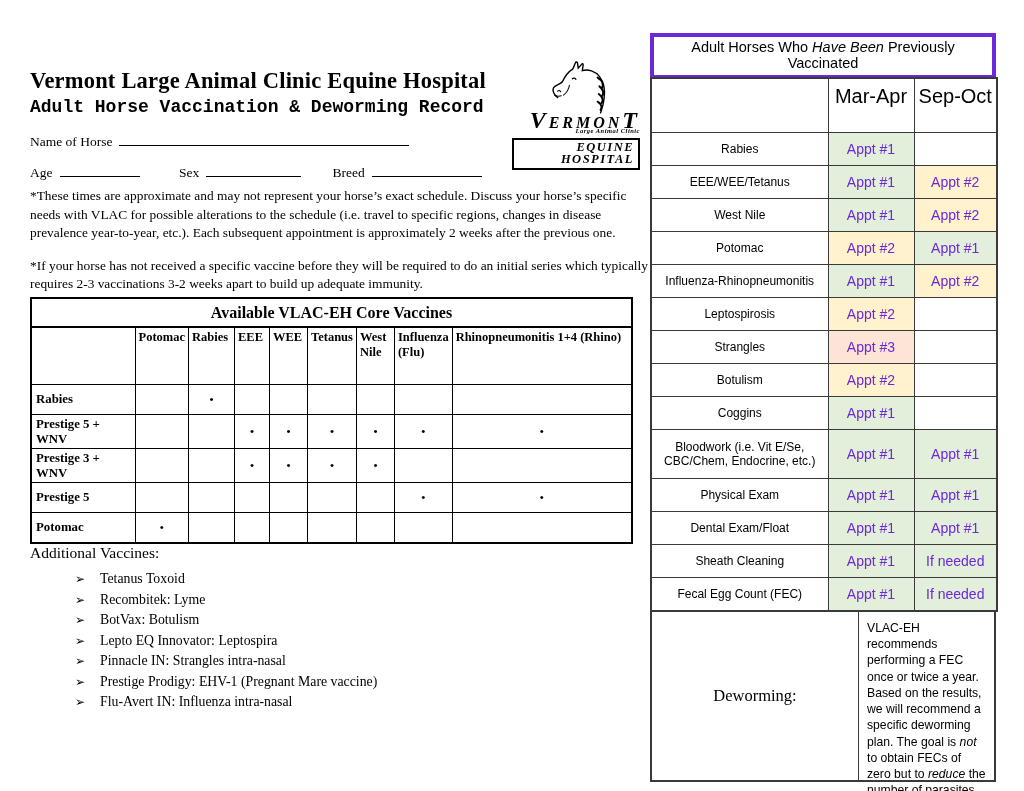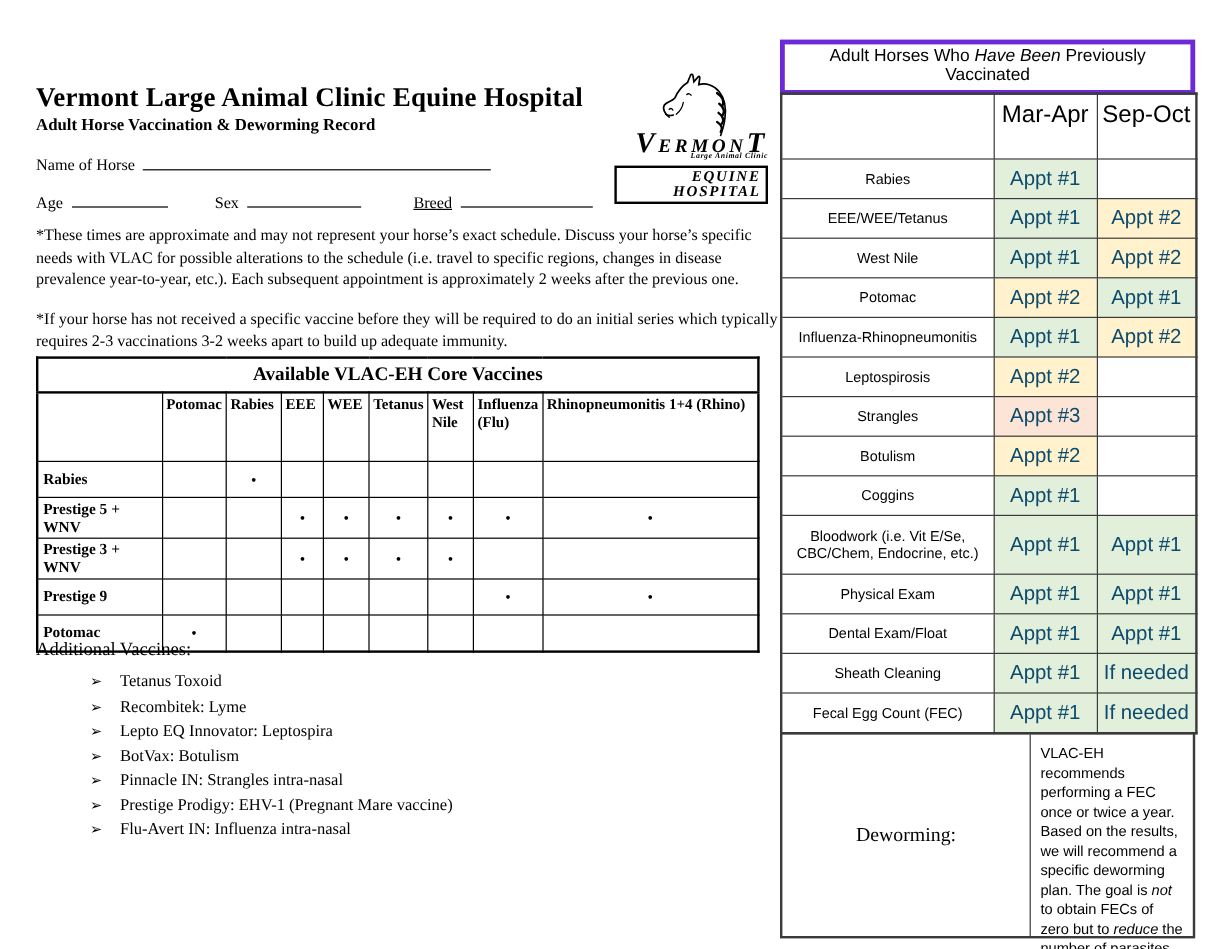--- a/index.html
+++ b/index.html
@@ -2,30 +2,30 @@
 <html><head>
 <meta charset="utf-8">
 <style>
   html,body{margin:0;padding:0;background:#fff;}
   .page{position:relative;width:1024px;height:791px;background:#fff;overflow:hidden;
         font-family:"Liberation Serif", serif;color:#000;}
 
   
   .title-block{position:absolute;left:30px;top:68px;width:480px;}
   .main-title{font-size:22.5px;font-weight:700;letter-spacing:.2px;margin:0;}
-  .sub-title{font-size:14px;font-weight:bold;margin-top:3px;}
+  .sub-title{font-size:18px;font-weight:bold;margin-top:3px;font-family:Liberation Mono, monospace;}
   .field-row{margin-top:17px;font-size:13.5px;white-space:nowrap;}
   .field-row.second{margin-top:15px;}
   .fline{display:inline-block;border-bottom:1.4px solid #000;height:11px;margin-left:7px;}
   .name-line{width:290px;}
   .age-line{width:80px;}
   .sex-line{width:95px;}
   .breed-line{width:110px;}
   .flabel.gap{margin-left:36px;}
-  .flabel.gap2{margin-left:40px;text-decoration:underline;}
+  .flabel.gap2{margin-left:28px;}
 
   
   .logo{position:absolute;left:512px;top:60px;width:128px;text-align:right;line-height:1;font-style:italic;}
   .logo svg{display:block;margin:0 auto;margin-left:18px;}
   .logo-vermont{font-weight:bold;font-size:16px;letter-spacing:3px;margin-top:-6px;}
   .logo-vermont .cap{font-size:24px;}
   .logo-sub{font-size:6.5px;font-weight:bold;letter-spacing:.5px;margin-top:-4px;margin-left:14px;}
   .logo-banner{display:inline-block;border:2px solid #000;font-weight:bold;font-size:12.5px;
                letter-spacing:1.5px;padding:1px 4px 2px;margin-top:3px;}
 
@@ -38,37 +38,37 @@
   table.core{border-collapse:collapse;width:100%;border:2px solid #000;}
   table.core th,table.core td{border:1px solid #000;}
   .ct-title{font-size:16px;font-weight:bold;text-align:center;height:25px;border-bottom:2px solid #000 !important;}
   .ct-head th{font-size:12.5px;font-weight:bold;text-align:left;vertical-align:top;padding:2px 3px;height:52px;}
   table.core tbody td{height:27px;}
   table.core tbody tr.tall td{height:31px;}
   .ct-label{font-size:12.8px;font-weight:bold;padding-left:4px;}
   .ct-dot{text-align:center;font-size:13px;}
 
   
-  .additional{position:absolute;left:30px;top:533px;width:480px;}
+  .additional{position:absolute;left:30px;top:544px;width:480px;}
   .add-heading{font-size:15.5px;}
   .add-list{margin-top:9px;padding-left:45px;}
   .add-item{font-size:13.8px;margin-bottom:4.5px;white-space:nowrap;}
   .bullet{display:inline-block;width:14px;margin-right:11px;font-size:12px;
           font-family:"DejaVu Sans", sans-serif;}
 
   
   .rt{position:absolute;left:650px;top:33px;width:346px;font-family:"Liberation Sans", sans-serif;}
   .rt-title{border:4px solid #6d28d9;text-align:center;font-size:14.5px;padding:2px 0 4px;}
   table.rt-table{border-collapse:collapse;width:100%;margin-top:-2px;border:2px solid #3a3a3a;table-layout:fixed;}
   table.rt-table th,table.rt-table td{border:1px solid #3a3a3a;}
   .rt-head th{font-size:20px;font-weight:400;height:46px;vertical-align:top;padding-top:6px;text-align:center;}
   table.rt-table tbody td{height:30px;text-align:center;vertical-align:middle;}
   table.rt-table tbody tr.tall td{height:46px;}
   .rt-label{font-size:12px;padding:0 6px;}
-  .rt-cell{font-size:17px;color:#0c4a6e;}
+  .rt-cell{font-size:14px;color:#6d28d9;}
   .deworm{display:flex;border:2px solid #3a3a3a;margin-top:-2px;height:172px;box-sizing:border-box;}
   .deworm-label{width:206px;display:flex;align-items:center;justify-content:center;
                 font-family:"Liberation Serif", serif;font-size:16.5px;border-right:1px solid #3a3a3a;}
   .deworm-text{flex:1;padding:8px 8px 6px;font-size:12.2px;line-height:1.33;text-align:left;}
 </style>
 </head>
 <body>
 
 <div class="page">
 
@@ -164,21 +164,21 @@
             <td class="ct-dot"></td>
             <td class="ct-dot"></td>
             <td class="ct-dot">•</td>
             <td class="ct-dot">•</td>
             <td class="ct-dot">•</td>
             <td class="ct-dot">•</td>
             <td class="ct-dot"></td>
             <td class="ct-dot"></td>
           </tr>
           <tr>
-            <td class="ct-label">Prestige 9</td>
+            <td class="ct-label">Prestige 5</td>
             <td class="ct-dot"></td>
             <td class="ct-dot"></td>
             <td class="ct-dot"></td>
             <td class="ct-dot"></td>
             <td class="ct-dot"></td>
             <td class="ct-dot"></td>
             <td class="ct-dot">•</td>
             <td class="ct-dot">•</td>
           </tr>
           <tr>
@@ -199,24 +199,24 @@
   <div class="additional">
     <div class="add-heading">Additional Vaccines:</div>
     <div class="add-list">
       <div class="add-item">
           <span class="bullet">➢</span><span>Tetanus Toxoid</span>
         </div>
         <div class="add-item">
           <span class="bullet">➢</span><span>Recombitek: Lyme</span>
         </div>
         <div class="add-item">
+          <span class="bullet">➢</span><span>BotVax: Botulism</span>
+        </div>
+        <div class="add-item">
           <span class="bullet">➢</span><span>Lepto EQ Innovator: Leptospira</span>
-        </div>
-        <div class="add-item">
-          <span class="bullet">➢</span><span>BotVax: Botulism</span>
         </div>
         <div class="add-item">
           <span class="bullet">➢</span><span>Pinnacle IN: Strangles intra-nasal</span>
         </div>
         <div class="add-item">
           <span class="bullet">➢</span><span>Prestige Prodigy: EHV-1 (Pregnant Mare vaccine)</span>
         </div>
         <div class="add-item">
           <span class="bullet">➢</span><span>Flu-Avert IN: Influenza intra-nasal</span>
         </div>

